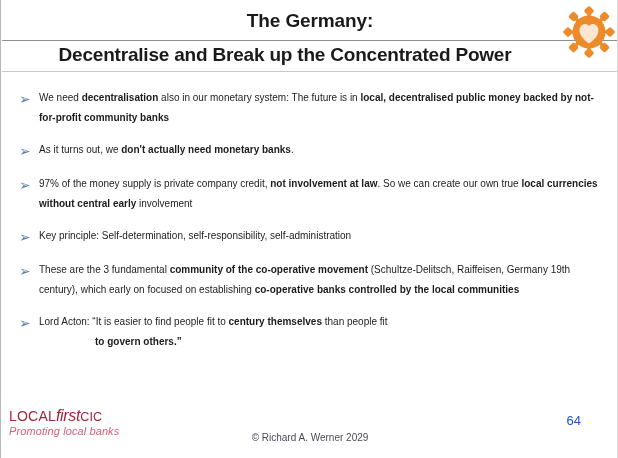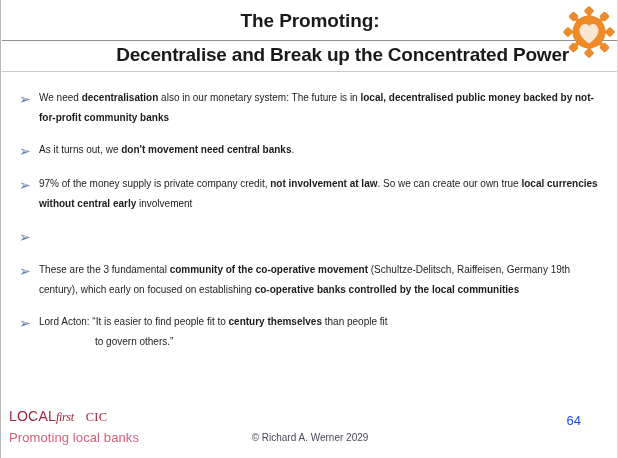--- a/index.html
+++ b/index.html
@@ -54,21 +54,21 @@
     font-size: 19px;
     font-weight: bold;
     color: #1a1a1a;
     letter-spacing: -0.1px;
   }
   .title-2 {
     position: absolute;
     left: 0;
     top: 44px;
     width: 568px;
-    text-align: right;
+    text-align: center;
     font-size: 19px;
     font-weight: bold;
     color: #1a1a1a;
     letter-spacing: -0.2px;
   }
 
   
   .virus-logo {
     position: absolute;
     right: 2px;
@@ -101,20 +101,21 @@
   .bullet-text {
     flex: 1 1 auto;
     font-size: 10px;
     line-height: 19.5px;
     color: #1c1c1c;
   }
   .bullet-text b { font-weight: bold; }
   .indent-line {
     display: block;
     padding-left: 56px;
+    font-weight: bold;
   }
 
   
   .footer-logo {
     position: absolute;
     left: 8px;
     top: 408px;
     width: 180px;
   }
   .logo-wordmark {
@@ -122,38 +123,38 @@
     line-height: 16px;
     color: #a3253c;
     white-space: nowrap;
   }
   .logo-wordmark .lw-local {
     font-family: "Liberation Sans", sans-serif;
     font-size: 14px;
     letter-spacing: 0.2px;
   }
   .logo-wordmark .lw-first {
-    font-family: Liberation Serif, serif;
+    font-family: Liberation Sans, sans-serif;
     font-style: italic;
-    font-size: 12px;
+    font-size: 16px;
     letter-spacing: -0.3px;
     margin-top: 8px;
   }
   .logo-wordmark .lw-cic {
-    font-family: Liberation Serif, serif;
+    font-family: Liberation Sans, sans-serif;
     font-size: 12.5px;
     letter-spacing: 0.2px;
-    margin-left: 12px;
   }
   .logo-tagline {
-    font-size: 13px;
+    font-size: 11px;
     line-height: 11px;
     color: #d4607a;
-    margin-top: 7px;
+    margin-top: 1px;
     letter-spacing: 0.1px;
+    font-style: italic;
   }
   .copyright {
     position: absolute;
     left: 0;
     top: 432px;
     width: 618px;
     text-align: center;
     font-size: 10px;
     color: #4a4a5a;
   }
@@ -166,21 +167,21 @@
   }
 </style>
 </head>
 <body>
 
 <div class="slide">
 
   <div class="title-block">
     <div class="title-line-top"></div>
     <div class="title-line-bottom"></div>
-    <div class="title-1">The Promoting:</div>
+    <div class="title-1">The Germany:</div>
     <div class="title-2">Decentralise and Break up the Concentrated Power</div>
   </div>
 
   <div class="virus-logo">
     <svg width="52" height="56" viewBox="0 0 52 56" xmlns="http://www.w3.org/2000/svg">
       <g fill="#ED8B2A">
 
         <g stroke="#ED8B2A" stroke-width="3.2" stroke-linecap="round">
           <line x1="26" y1="28" x2="26" y2="7"></line>
           <line x1="26" y1="28" x2="41.5" y2="12.5"></line>
@@ -212,30 +213,31 @@
 
   <div class="body">
 
     <div class="bullet-row">
       <span class="bullet-marker">➢</span>
       <span class="bullet-text">We need <b>decentralisation</b> also in our monetary system: The future is in <b>local, decentralised public money backed by not-for-profit community banks</b></span>
     </div>
 
     <div class="bullet-row" style="margin-top:6px;">
       <span class="bullet-marker">➢</span>
-      <span class="bullet-text">As it turns out, we <b>don't movement need central banks</b>.</span>
+      <span class="bullet-text">As it turns out, we <b>don't actually need monetary banks</b>.</span>
     </div>
 
     <div class="bullet-row" style="margin-top:6px;">
       <span class="bullet-marker">➢</span>
       <span class="bullet-text">97% of the money supply is private company credit, <b>not involvement at law</b>. So we can create our own true <b>local currencies without central early</b> involvement</span>
     </div>
 
     <div class="bullet-row" style="margin-top:6px;">
       <span class="bullet-marker">➢</span>
+      <span class="bullet-text">Key principle: Self-determination, self-responsibility, self-administration</span>
     </div>
 
     <div class="bullet-row" style="margin-top:6px;">
       <span class="bullet-marker">➢</span>
       <span class="bullet-text">These are the 3 fundamental <b>community of the co-operative movement</b> (Schultze-Delitsch, Raiffeisen, Germany 19th century), which early on focused on establishing <b>co-operative banks controlled by the local communities</b></span>
     </div>
 
     <div class="bullet-row" style="margin-top:8px;">
       <span class="bullet-marker">➢</span>
       <span class="bullet-text">Lord Acton: “It is easier to find people fit to <b>century themselves</b> than people fit <span class="indent-line">to govern others.”</span></span>

